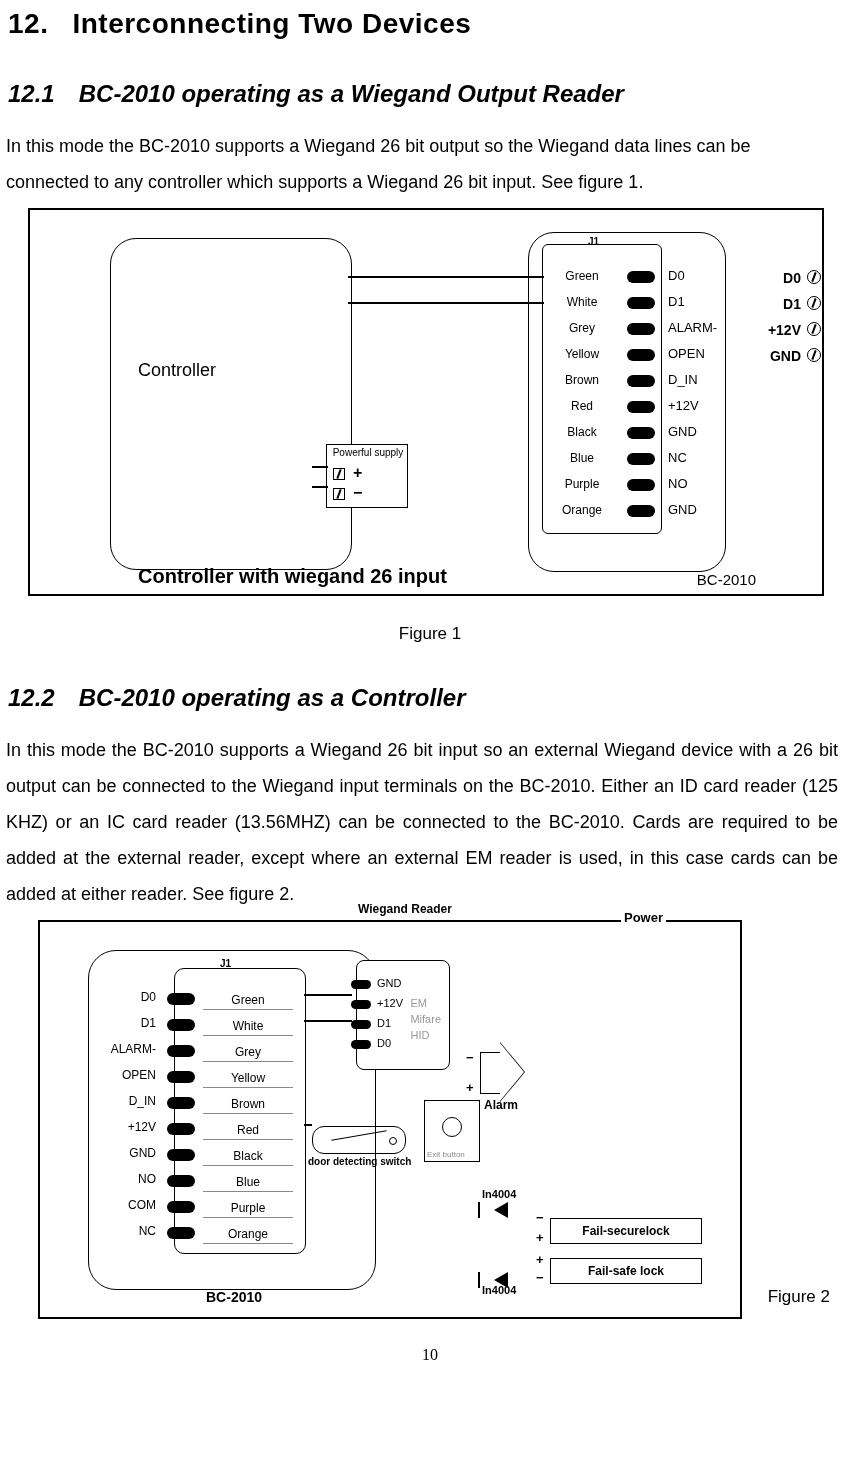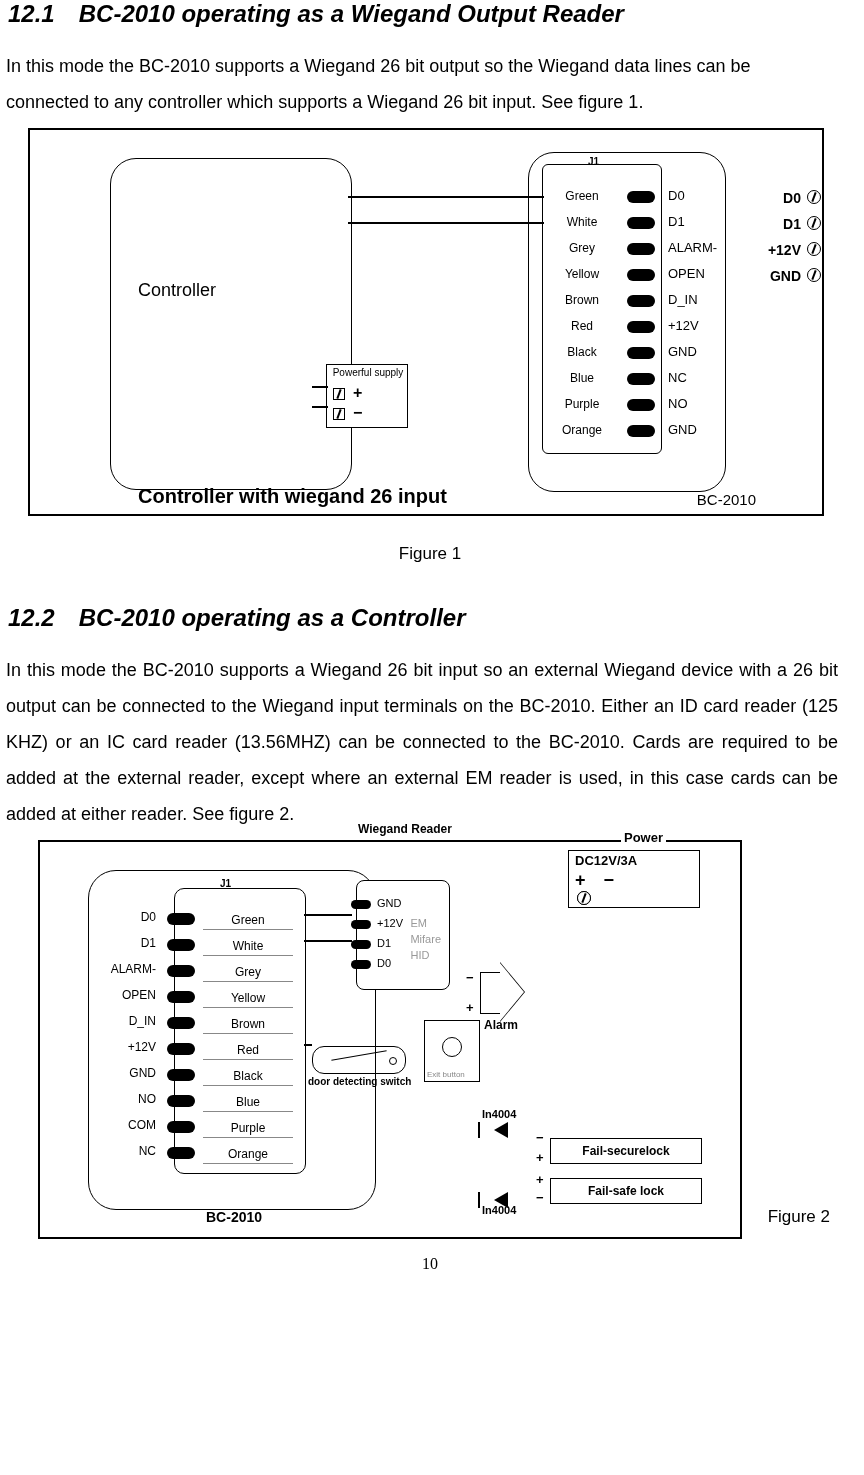--- a/index.html
+++ b/index.html
@@ -437,29 +437,32 @@
   }
   .fig2 .plusminus {
     position: absolute;
     font-size: 13px;
     font-weight: 700;
   }
 
   .pagenum {
     text-align: center;
     font-size: 16px;
-    margin-top: 16px;
+    margin-top: 27px;
     font-family: "Times New Roman", serif;
   }
 </style>
 </head>
 <body>
 
 <div class="page">
 
+  <h1>
+    <span class="num">12.</span><span>Interconnecting Two Devices</span>
+  </h1>
 
   <h2>
     <span class="num">12.1</span><span>BC-2010 operating as a Wiegand Output Reader</span>
   </h2>
   <p class="body-text">In this mode the BC-2010 supports a Wiegand 26 bit output so the Wiegand data lines can be connected to any controller which supports a Wiegand 26 bit input. See figure 1.</p>
 
   <div class="figbox fig1">
     <div class="controller-box"></div>
     <div class="bc2010-box"></div>
     <span class="ctrl-label">Controller</span>
@@ -650,28 +653,20 @@
             <span class="rlbl">D0</span>
           </div>
         <div class="stack">
           <div>EM</div>
           <div>Mifare</div>
           <div>HID</div>
         </div>
       </div>
 
       <span class="powertitle">Power</span>
-      <div class="powerbox">
-        <div class="ptext">DC12V/3A</div>
-        <div class="prow">+−</div>
-        <div class="pscrews">
-            <span class="term-screw"></span>
-            <span class="term-screw"></span>
-          </div>
-      </div>
 
       <div class="alarmspk">
         <div class="spk"></div>
         <div class="cone"></div>
           <div class="cone2"></div>
         <div class="almlabel">Alarm</div>
       </div>
       <span class="plusminus" style="left:426px;top:128px;">−</span>
       <span class="plusminus" style="left:426px;top:158px;">+</span>
 

